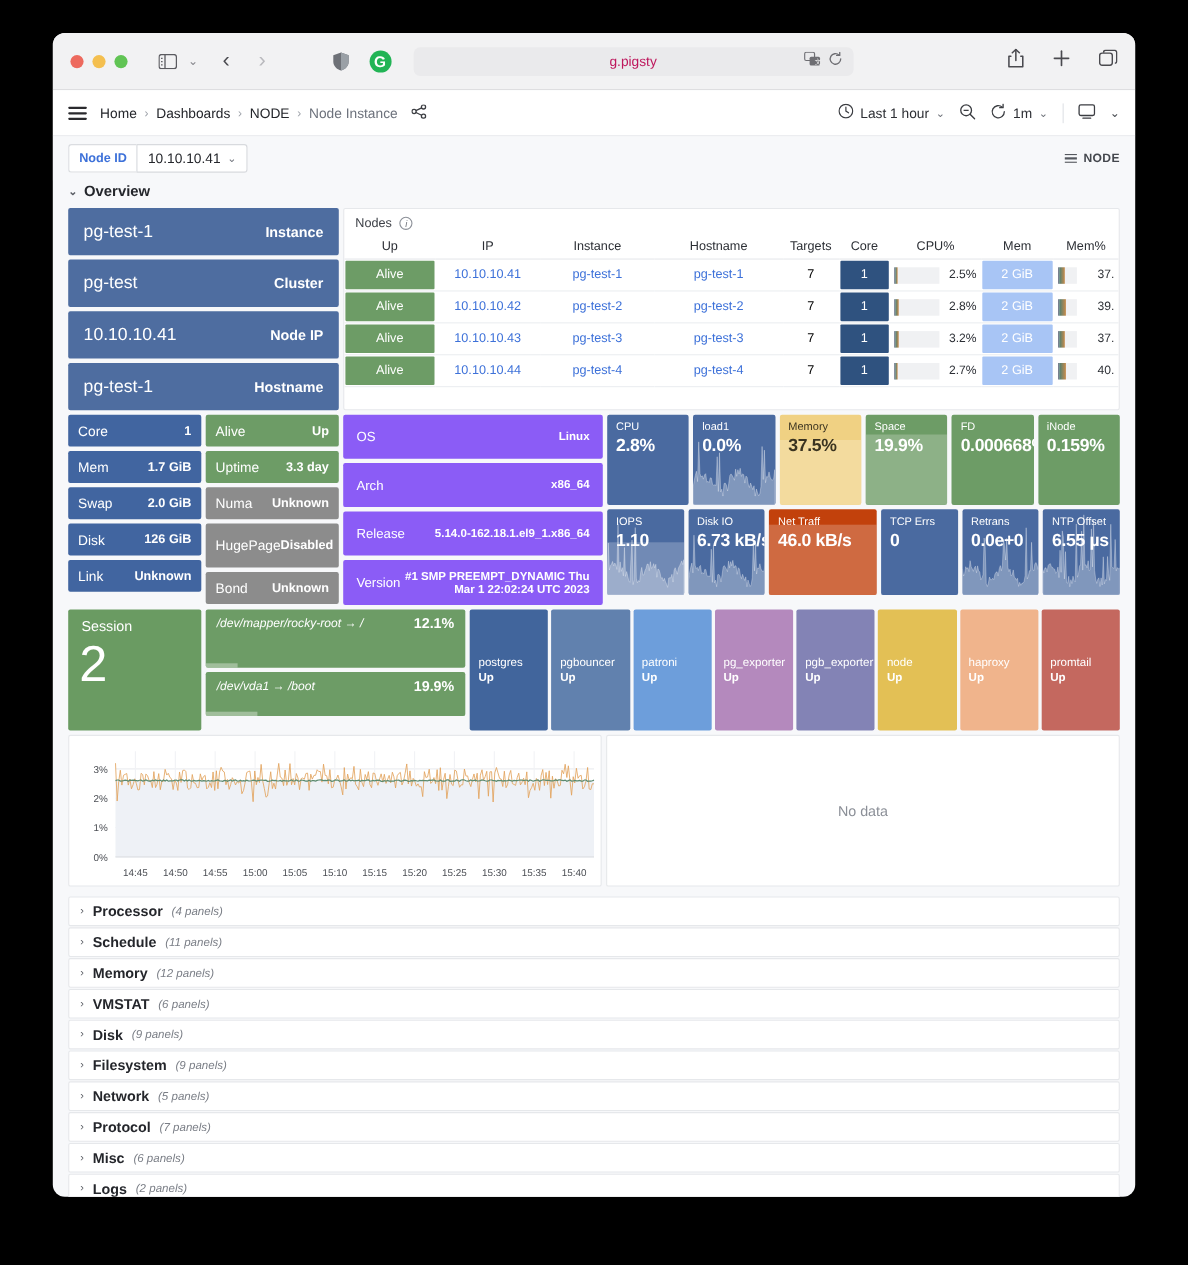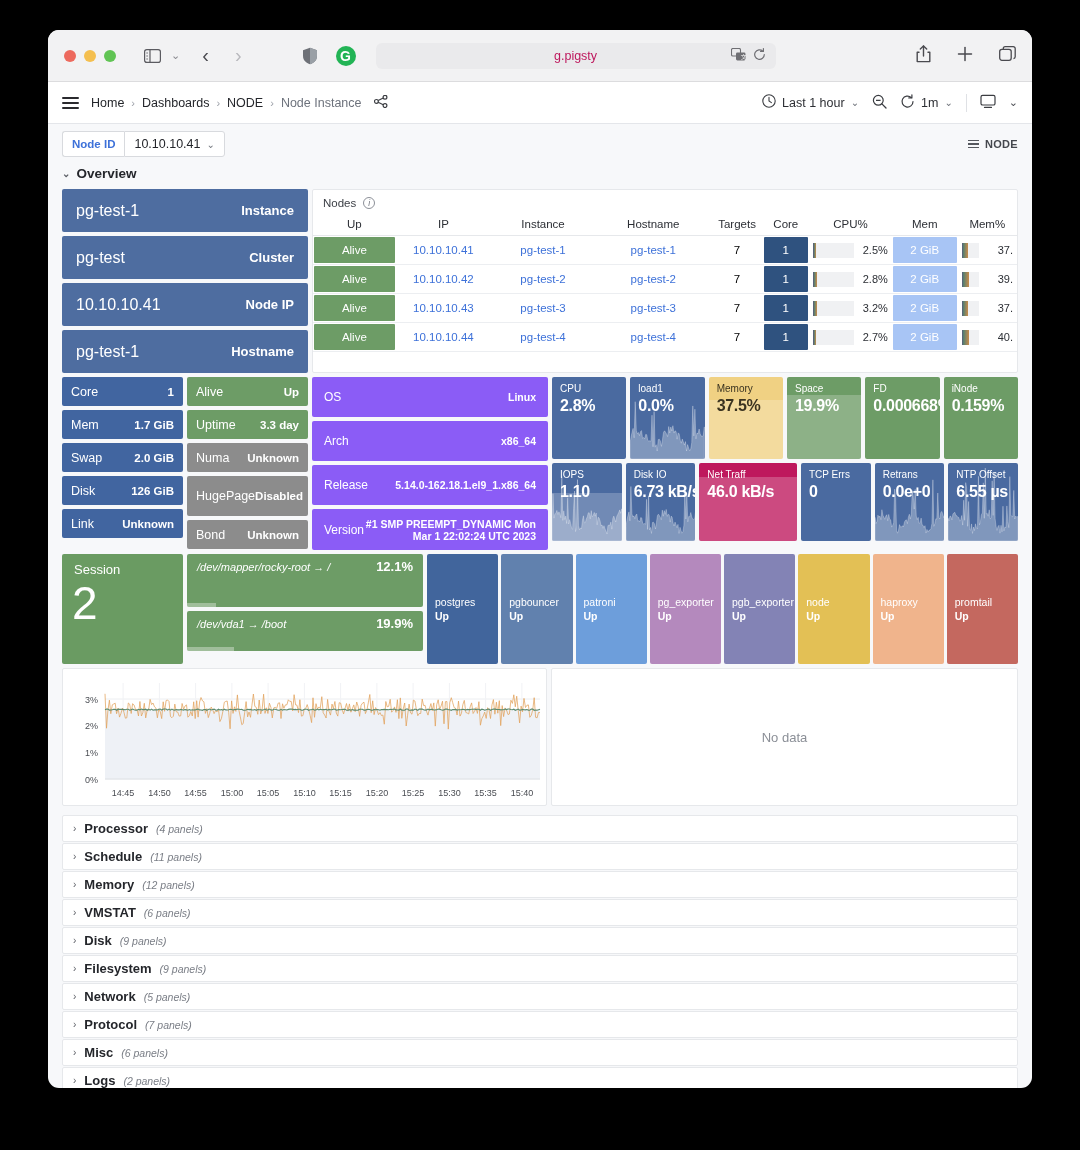--- a/index.html
+++ b/index.html
@@ -627,21 +627,21 @@
           <div class="infotile" style="height: 40px;">
             <span class="k">Arch</span>
             <span class="v3">x86_64</span>
           </div>
           <div class="infotile" style="height: 40px;">
             <span class="k">Release</span>
             <span class="v3">5.14.0-162.18.1.el9_1.x86_64</span>
           </div>
           <div class="infotile" style="height: 41px;">
             <span class="k">Version</span>
-            <span class="v3">#1 SMP PREEMPT_DYNAMIC Mon Mar 1 22:02:24 UTC 2023</span>
+            <span class="v3">#1 SMP PREEMPT_DYNAMIC Thu Mar 1 22:02:24 UTC 2023</span>
           </div>
         </div>
       <div style="flex:1;display:flex;flex-direction:column;gap:4px">
         <div style="display:flex;gap:4px;height:82px" id="metrics-row1">
             <div class="spark" style="flex: 1 1 0%; background: rgb(74, 106, 160); height: 82px;">
               <div class="t"><span>CPU</span><b>2.8%</b></div>
             </div>
             <div class="spark" style="flex: 1 1 0%; background: rgb(74, 106, 160); height: 82px;">
               <svg viewBox="0 0 100 82" preserveAspectRatio="none">
                 <path d="M0,82 L0.0,66.9 L1.4,60.2 L2.8,55.3 L4.2,51.4 L5.6,60.8 L7.0,24.7 L8.5,53.5 L9.9,56.7 L11.3,55.5 L12.7,58.6 L14.1,54.7 L15.5,53.6 L16.9,61.4 L18.3,60.5 L19.7,61.8 L21.1,57.4 L22.5,57.7 L23.9,63.4 L25.4,64.1 L26.8,63.7 L28.2,64.4 L29.6,38.2 L31.0,69.8 L32.4,34.6 L33.8,70.2 L35.2,67.7 L36.6,74.0 L38.0,62.6 L39.4,62.2 L40.8,63.9 L42.3,69.4 L43.7,62.7 L45.1,55.2 L46.5,53.8 L47.9,55.3 L49.3,57.2 L50.7,59.6 L52.1,49.5 L53.5,56.0 L54.9,50.0 L56.3,54.0 L57.7,48.7 L59.2,56.1 L60.6,53.8 L62.0,54.5 L63.4,62.2 L64.8,55.8 L66.2,56.9 L67.6,63.2 L69.0,66.2 L70.4,62.1 L71.8,65.1 L73.2,68.1 L74.6,64.6 L76.1,74.0 L77.5,67.6 L78.9,70.9 L80.3,73.8 L81.7,72.1 L83.1,65.5 L84.5,28.9 L85.9,58.9 L87.3,32.2 L88.7,61.8 L90.1,56.1 L91.5,56.8 L93.0,52.0 L94.4,56.9 L95.8,59.1 L97.2,59.3 L98.6,58.6 L100.0,49.9 L100,82 Z" fill="rgba(255,255,255,.30)" stroke="rgba(255,255,255,.55)" stroke-width="0.6"></path>
@@ -670,21 +670,21 @@
                 <path d="M0,78 L0.0,63.2 L1.4,30.6 L2.8,55.2 L4.2,50.9 L5.6,49.9 L7.0,47.4 L8.5,51.5 L9.9,48.8 L11.3,50.5 L12.7,54.7 L14.1,13.5 L15.5,57.4 L16.9,47.8 L18.3,56.5 L19.7,53.0 L21.1,60.5 L22.5,34.7 L23.9,61.0 L25.4,56.6 L26.8,60.7 L28.2,65.2 L29.6,66.4 L31.0,45.4 L32.4,28.0 L33.8,68.5 L35.2,64.0 L36.6,16.6 L38.0,62.6 L39.4,66.9 L40.8,64.8 L42.3,65.9 L43.7,57.2 L45.1,52.8 L46.5,59.9 L47.9,59.5 L49.3,55.8 L50.7,53.7 L52.1,49.8 L53.5,49.8 L54.9,55.8 L56.3,47.6 L57.7,53.8 L59.2,52.3 L60.6,49.4 L62.0,53.2 L63.4,50.0 L64.8,61.8 L66.2,54.3 L67.6,54.9 L69.0,58.0 L70.4,62.8 L71.8,61.9 L73.2,65.3 L74.6,62.7 L76.1,65.9 L77.5,68.1 L78.9,71.0 L80.3,62.5 L81.7,62.2 L83.1,62.3 L84.5,59.1 L85.9,66.2 L87.3,55.4 L88.7,53.1 L90.1,56.1 L91.5,59.0 L93.0,53.4 L94.4,51.5 L95.8,49.4 L97.2,46.9 L98.6,50.3 L100.0,45.8 L100,78 Z" fill="rgba(255,255,255,.30)" stroke="rgba(255,255,255,.55)" stroke-width="0.6"></path>
               </svg>
               <div class="t"><span>IOPS</span><b>1.10</b></div>
             </div>
             <div class="spark" style="flex: 1 1 0%; background: rgb(74, 106, 160); height: 78px;">
               <svg viewBox="0 0 100 78" preserveAspectRatio="none">
                 <path d="M0,78 L0.0,63.7 L1.4,57.2 L2.8,52.6 L4.2,48.9 L5.6,57.8 L7.0,23.5 L8.5,50.9 L9.9,54.0 L11.3,52.8 L12.7,55.7 L14.1,52.1 L15.5,51.0 L16.9,58.4 L18.3,57.6 L19.7,58.8 L21.1,54.6 L22.5,54.9 L23.9,60.3 L25.4,60.9 L26.8,60.6 L28.2,61.2 L29.6,36.3 L31.0,66.4 L32.4,32.9 L33.8,66.8 L35.2,64.4 L36.6,70.4 L38.0,59.5 L39.4,59.2 L40.8,60.8 L42.3,66.0 L43.7,59.6 L45.1,52.5 L46.5,51.2 L47.9,52.6 L49.3,54.4 L50.7,56.7 L52.1,47.1 L53.5,53.2 L54.9,47.6 L56.3,51.4 L57.7,46.4 L59.2,53.4 L60.6,51.2 L62.0,51.8 L63.4,59.1 L64.8,53.1 L66.2,54.2 L67.6,60.1 L69.0,63.0 L70.4,59.1 L71.8,61.9 L73.2,64.7 L74.6,61.4 L76.1,70.4 L77.5,64.3 L78.9,67.4 L80.3,70.2 L81.7,68.5 L83.1,62.3 L84.5,27.5 L85.9,56.0 L87.3,30.6 L88.7,58.8 L90.1,53.3 L91.5,54.0 L93.0,49.5 L94.4,54.1 L95.8,56.2 L97.2,56.4 L98.6,55.8 L100.0,47.4 L100,78 Z" fill="rgba(255,255,255,.30)" stroke="rgba(255,255,255,.55)" stroke-width="0.6"></path>
               </svg>
               <div class="t"><span>Disk IO</span><b>6.73 kB/s</b></div>
             </div>
-            <div class="spark" style="flex: 1 1 0%; background: #be185d; height: 78px; padding-left: 28px;">
+            <div class="spark" style="flex: 1 1 0%; background: #c2410c; height: 78px; padding-left: 28px;">
               <div style="position:absolute;left:0;right:0;bottom:0;height:82%;background:rgba(255,255,255,.22)"></div>
               <div class="t"><span>Net Traff</span><b>46.0 kB/s</b></div>
             </div>
             <div class="spark" style="flex: 1 1 0%; background: rgb(74, 106, 160); height: 78px;">
               <div class="t"><span>TCP Errs</span><b>0</b></div>
             </div>
             <div class="spark" style="flex: 1 1 0%; background: rgb(74, 106, 160); height: 78px;">
               <svg viewBox="0 0 100 78" preserveAspectRatio="none">
                 <path d="M0,78 L0.0,54.3 L1.4,60.6 L2.8,58.5 L4.2,52.2 L5.6,54.4 L7.0,53.0 L8.5,56.7 L9.9,46.7 L11.3,52.2 L12.7,54.0 L14.1,56.4 L15.5,53.1 L16.9,51.7 L18.3,57.7 L19.7,51.4 L21.1,56.2 L22.5,56.8 L23.9,64.1 L25.4,62.4 L26.8,59.6 L28.2,26.1 L29.6,34.4 L31.0,67.8 L32.4,70.2 L33.8,67.0 L35.2,61.6 L36.6,64.0 L38.0,64.0 L39.4,62.7 L40.8,64.0 L42.3,59.0 L43.7,57.3 L45.1,56.8 L46.5,60.6 L47.9,54.2 L49.3,51.2 L50.7,55.9 L52.1,51.3 L53.5,27.6 L54.9,33.0 L56.3,46.1 L57.7,26.4 L59.2,53.0 L60.6,56.6 L62.0,54.4 L63.4,60.4 L64.8,59.7 L66.2,55.1 L67.6,61.7 L69.0,62.4 L70.4,64.5 L71.8,62.7 L73.2,70.1 L74.6,66.4 L76.1,69.1 L77.5,67.3 L78.9,67.1 L80.3,65.7 L81.7,60.5 L83.1,16.8 L84.5,63.3 L85.9,60.8 L87.3,55.8 L88.7,56.1 L90.1,30.0 L91.5,54.4 L93.0,56.0 L94.4,49.7 L95.8,48.4 L97.2,50.7 L98.6,54.6 L100.0,52.2 L100,78 Z" fill="rgba(255,255,255,.30)" stroke="rgba(255,255,255,.55)" stroke-width="0.6"></path>
               </svg>

